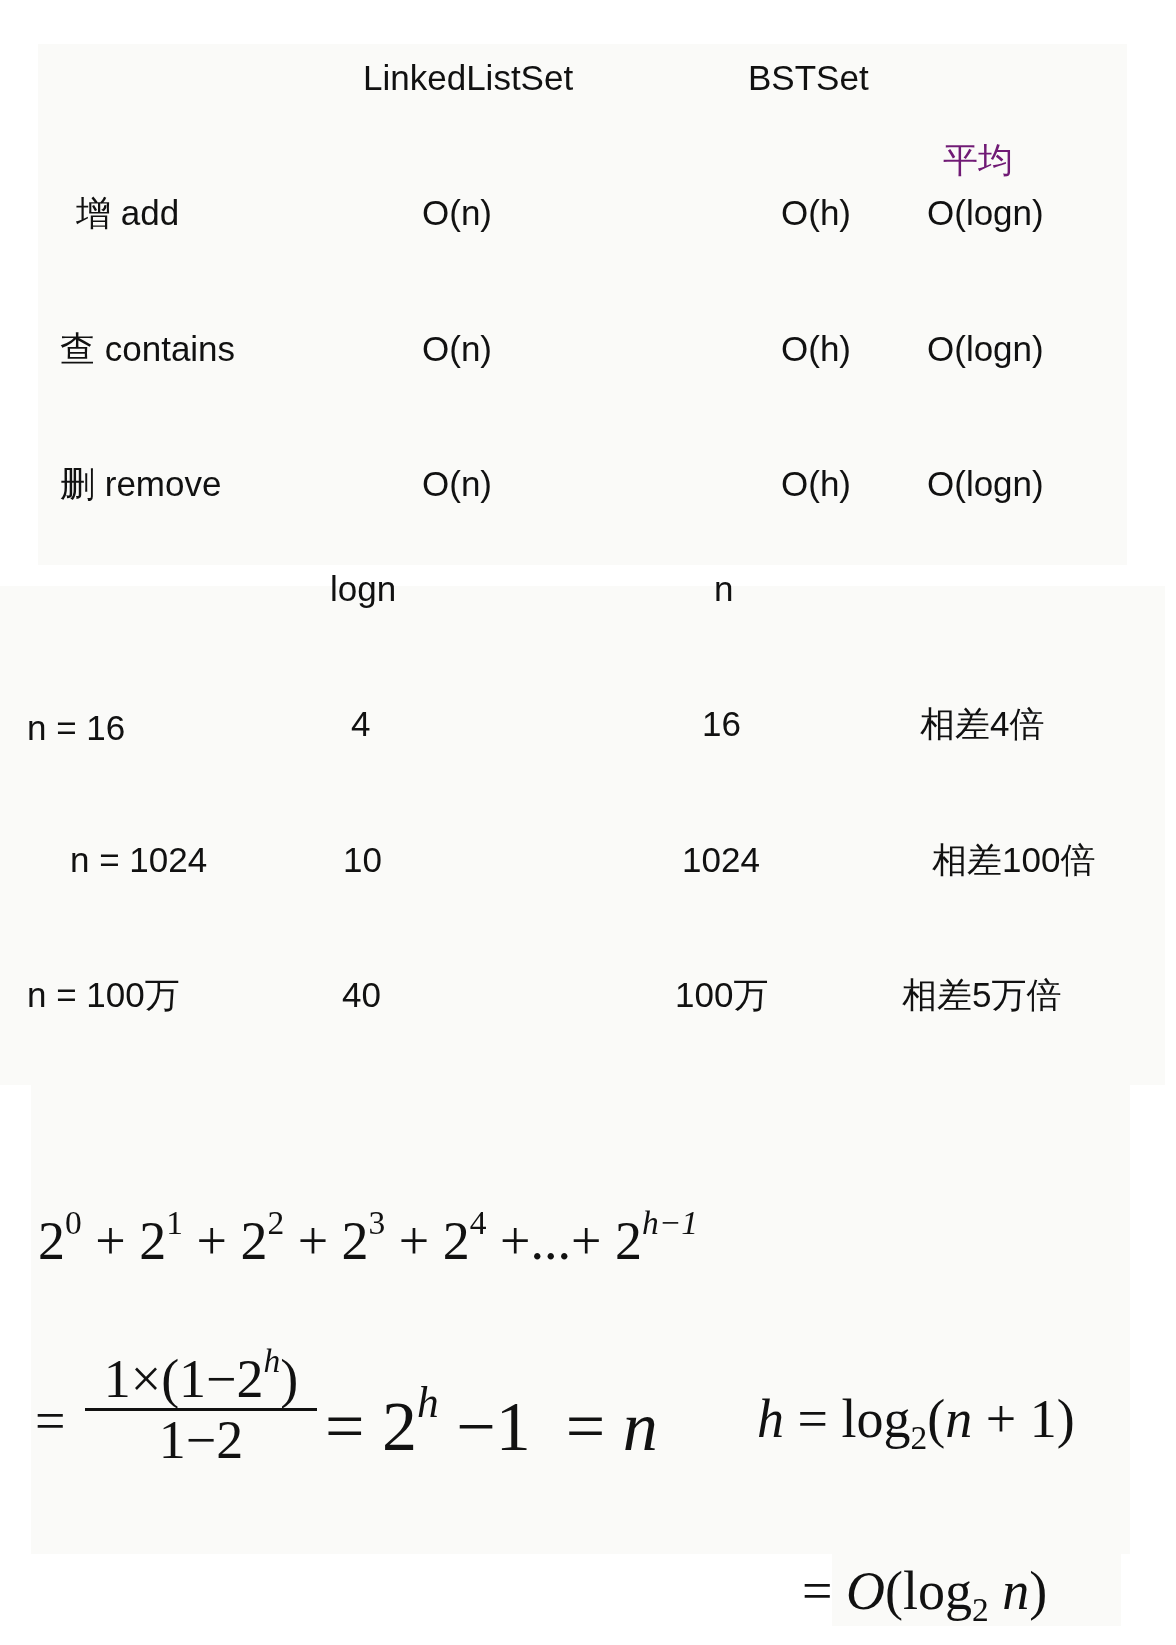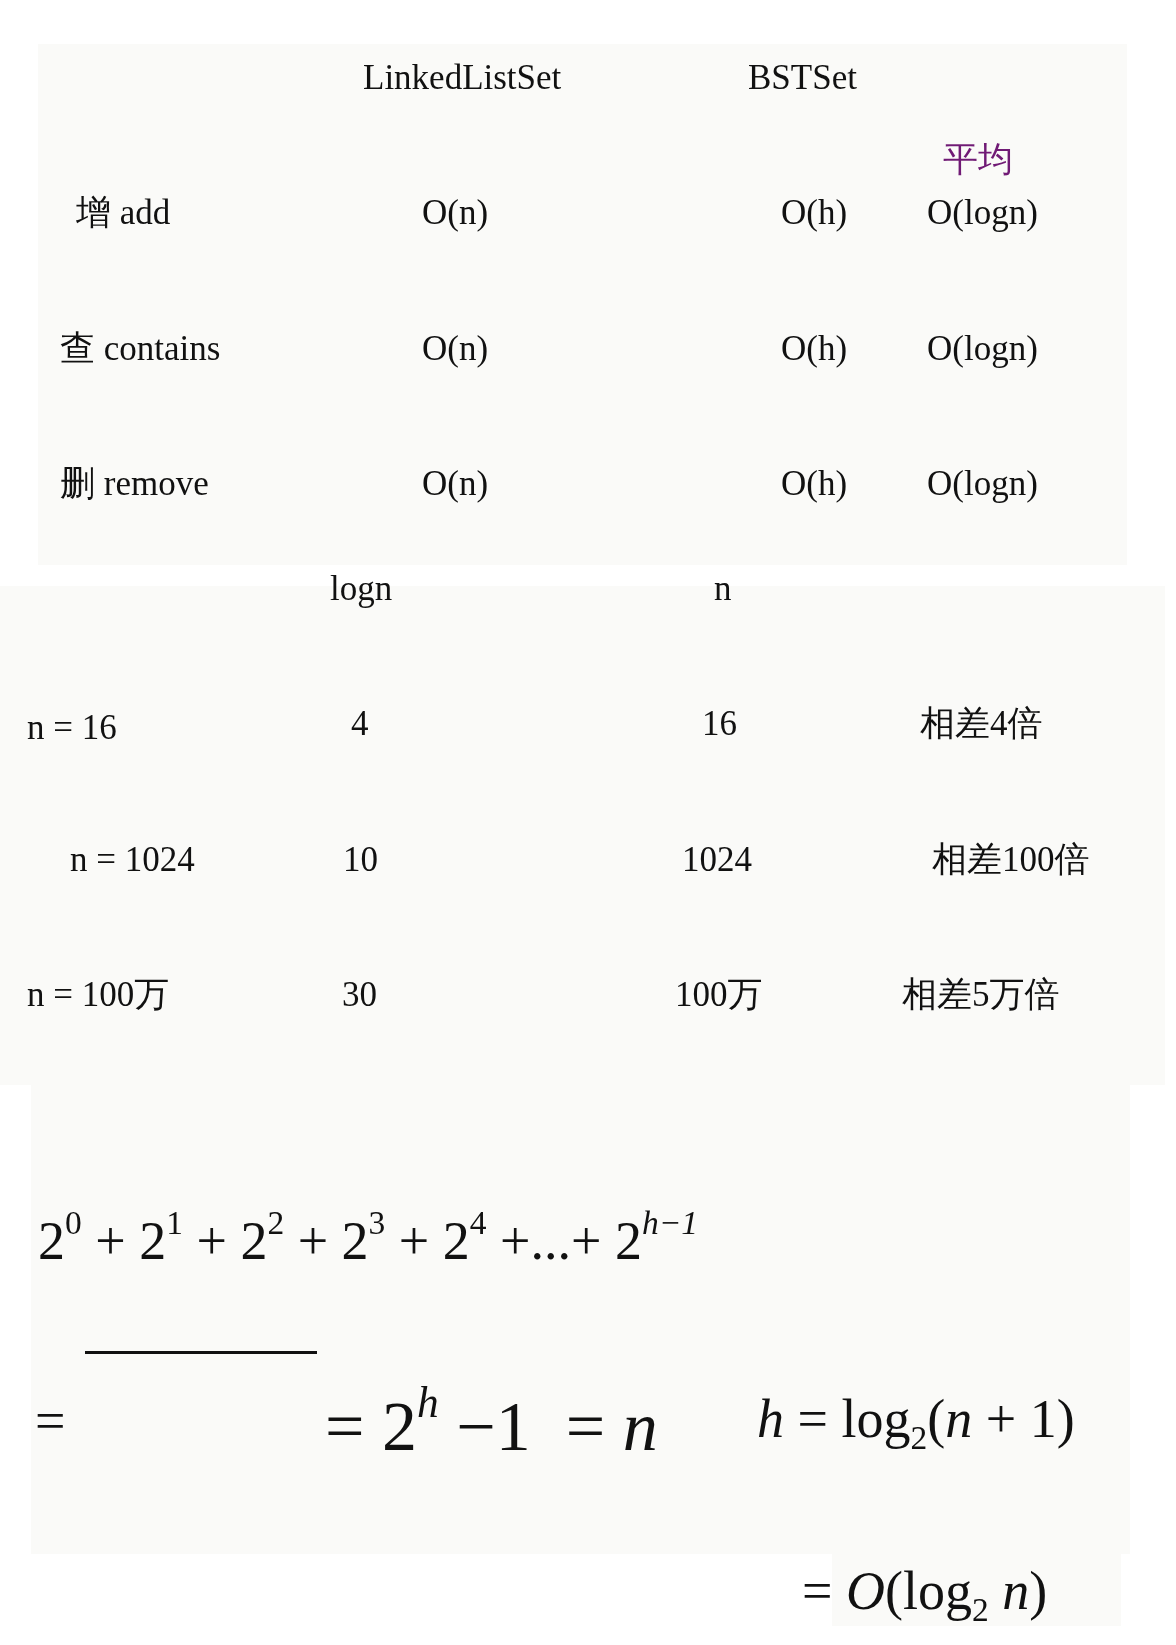--- a/index.html
+++ b/index.html
@@ -3,21 +3,21 @@
   <meta charset="utf-8">
   <style>
     html, body { margin: 0; padding: 0; }
     body {
       width: 1176px; height: 1645px; position: relative; overflow: hidden;
       background: #ffffff;
       font-family: "Liberation Sans", "DejaVu Sans", sans-serif;
       color: #111;
     }
     .panel { position: absolute; background: #fafaf8; }
-    .t { position: absolute; white-space: nowrap; font-size: 35px; line-height: 1; font-family: Liberation Serif, serif; }
+    .t { position: absolute; white-space: nowrap; font-size: 35px; line-height: 1; }
     .hdr { font-size: 35px; }
     .red { color: #701a75; margin-top: 8px; }
     .math { font-family: "Liberation Serif", "DejaVu Serif", serif; color: #111; }
     .math .it { font-style: italic; }
     .sup { font-size: 0.62em; vertical-align: 0.75em; line-height: 0; }
     .sub { font-size: 0.62em; vertical-align: -0.35em; line-height: 0; }
     .frac { position: absolute; text-align: center; }
     .frac .bar { height: 3px; background: #111; }
   </style>
 </head>
@@ -52,21 +52,21 @@
   <span class="t" style="left:351px; top:120px;">4</span>
   <span class="t" style="left:702px; top:120px;">16</span>
   <span class="t" style="left:920px; top:120px;">相差4倍</span>
 
   <span class="t" style="left:27px; top:256px;margin-left:43px;">n = 1024</span>
   <span class="t" style="left:343px; top:256px;">10</span>
   <span class="t" style="left:682px; top:256px;">1024</span>
   <span class="t" style="left:900px; top:256px;margin-left:32px;">相差100倍</span>
 
   <span class="t" style="left:27px; top:391px;">n = 100万</span>
-  <span class="t" style="left:342px; top:391px;">30</span>
+  <span class="t" style="left:342px; top:391px;">40</span>
   <span class="t" style="left:675px; top:391px;">100万</span>
   <span class="t" style="left:902px; top:391px;">相差5万倍</span>
 </div>
 
 <div class="panel" style="left:31px; top:1076px; width:1099px; height:478px;">
 
   <div class="t math" style="left:7px; top:138px; font-size:54px;">
     <span>2</span><span class="sup">0</span>
     <span>+</span>
     <span>2</span><span class="sup">1</span>
@@ -75,21 +75,25 @@
     <span>+</span>
     <span>2</span><span class="sup">3</span>
     <span>+</span>
     <span>2</span><span class="sup">4</span>
     <span>+</span><span>...</span><span>+</span>
     <span>2</span><span class="sup it" style="font-style:italic;">h−1</span>
   </div>
 
   <span class="t math" style="left:4px; top:318px; font-size:54px;">=</span>
   <div class="frac math" style="left:54px; top:275px; width:232px; font-size:54px;">
+    <div style="line-height:1.05;">
+      <span>1×(1−2</span><span class="sup it" style="font-style:italic;">h</span><span>)</span>
+    </div>
     <div class="bar"></div>
+    <div style="line-height:1.1;">1−2</div>
   </div>
   <div class="t math" style="left:294px; top:316px; font-size:70px;">
     <span>=</span>
     <span>2</span><span class="sup it" style="font-style:italic;">h</span>
     <span>−1</span>
     &nbsp;<span>= </span><span class="it">n</span>
   </div>
 
   <div class="t math" style="left:726px; top:316px; font-size:54px;">
     <span class="it">h</span><span> = log</span><span class="sub">2</span><span>(</span><span class="it">n</span><span> + 1)</span>

